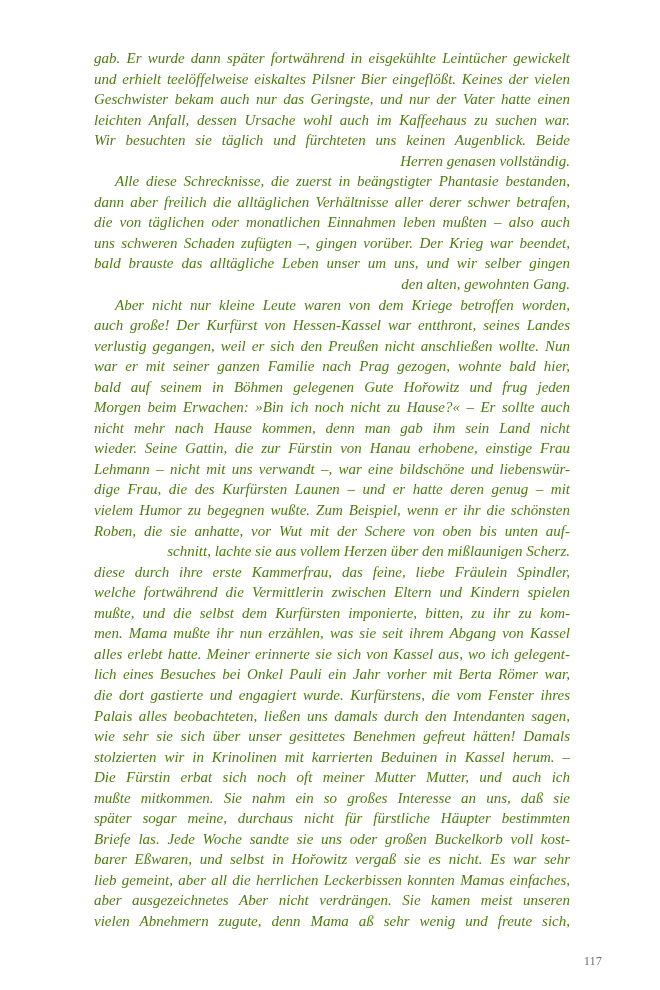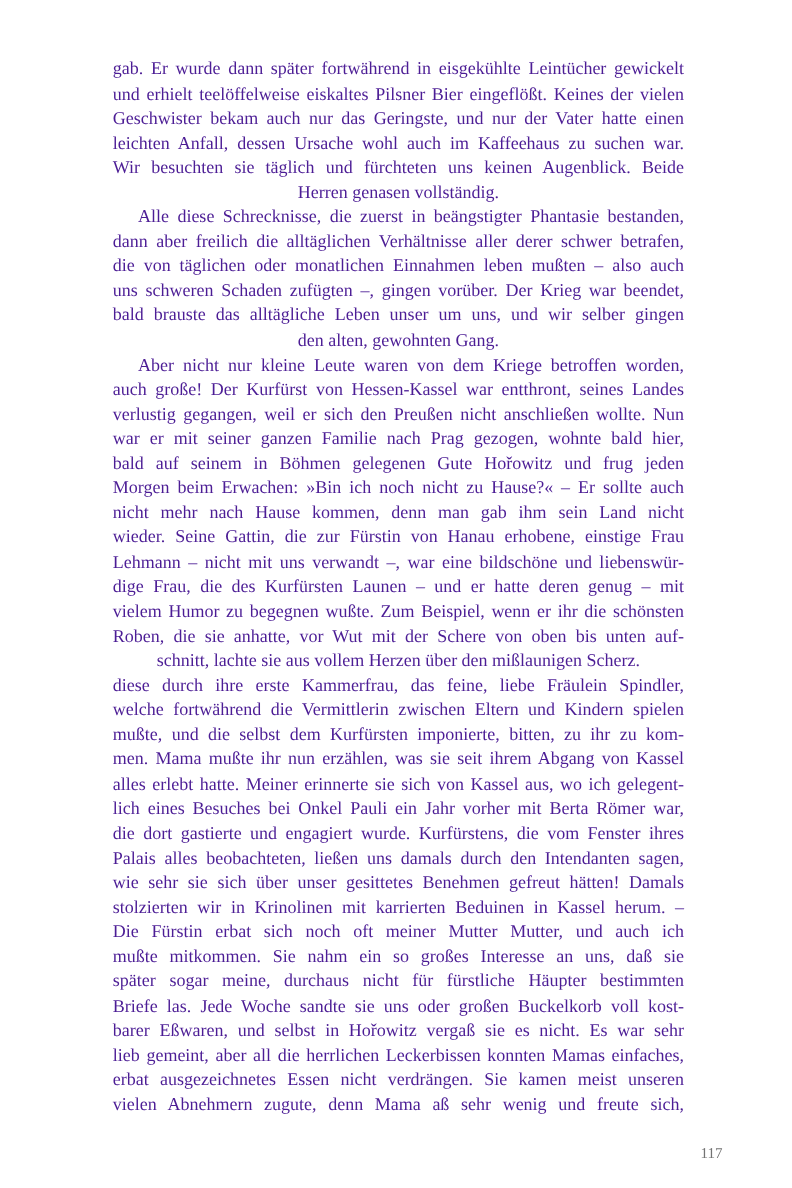--- a/index.html
+++ b/index.html
@@ -18,25 +18,26 @@
     color: #1c1c1c;
     font-family: "Liberation Serif", "DejaVu Serif", serif;
   }
   .text-block {
     position: absolute;
     left: 94px;
     top: 48px;
     width: 476px;
     font-size: 15px;
     line-height: 20.55px;
-    color: #4c1d95;
+    color: #4d7c0f;
+    font-style: italic;
   }
   .paragraph { margin: 0; padding: 0; }
   .line {
-    text-align: center;
+    text-align: right;
     white-space: normal;
   }
   .line.just {
     text-align: justify;
     text-align-last: justify;
   }
   .line.indent {
     text-indent: 21px;
   }
   .page-number {
@@ -95,18 +96,18 @@
         <div class="line just">die dort gastierte und engagiert wurde. Kurfürstens, die vom Fenster ihres</div>
         <div class="line just">Palais alles beobachteten, ließen uns damals durch den Intendanten sagen,</div>
         <div class="line just">wie sehr sie sich über unser gesittetes Benehmen gefreut hätten! Damals</div>
         <div class="line just">stolzierten wir in Krinolinen mit karrierten Beduinen in Kassel herum. –</div>
         <div class="line just">Die Fürstin erbat sich noch oft meiner Mutter Mutter, und auch ich</div>
         <div class="line just">mußte mitkommen. Sie nahm ein so großes Interesse an uns, daß sie</div>
         <div class="line just">später sogar meine, durchaus nicht für fürstliche Häupter bestimmten</div>
         <div class="line just">Briefe las. Jede Woche sandte sie uns oder großen Buckelkorb voll kost-</div>
         <div class="line just">barer Eßwaren, und selbst in Hořowitz vergaß sie es nicht. Es war sehr</div>
         <div class="line just">lieb gemeint, aber all die herrlichen Leckerbissen konnten Mamas einfaches,</div>
-        <div class="line just">erbat ausgezeichnetes Essen nicht verdrängen. Sie kamen meist unseren</div>
+        <div class="line just">aber ausgezeichnetes Aber nicht verdrängen. Sie kamen meist unseren</div>
         <div class="line just">vielen Abnehmern zugute, denn Mama aß sehr wenig und freute sich,</div>
       </div>
     </div>
   <div class="page-number">117</div>
 </div>
 
 </body></html>

